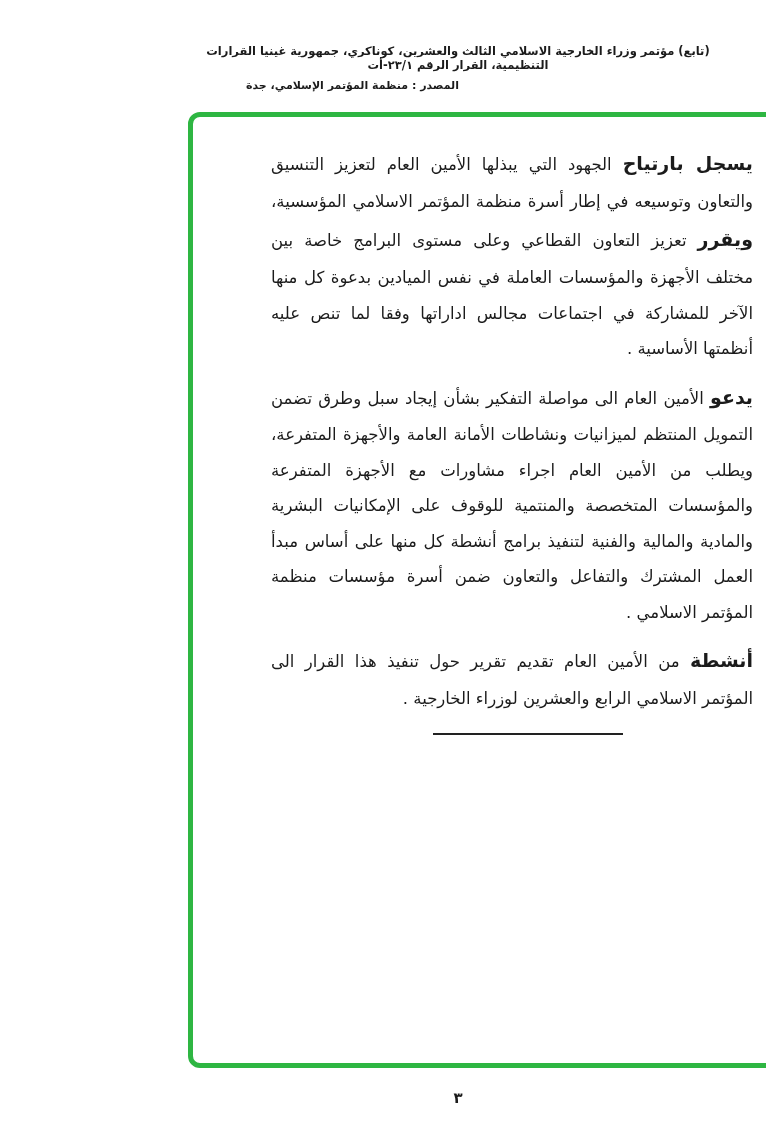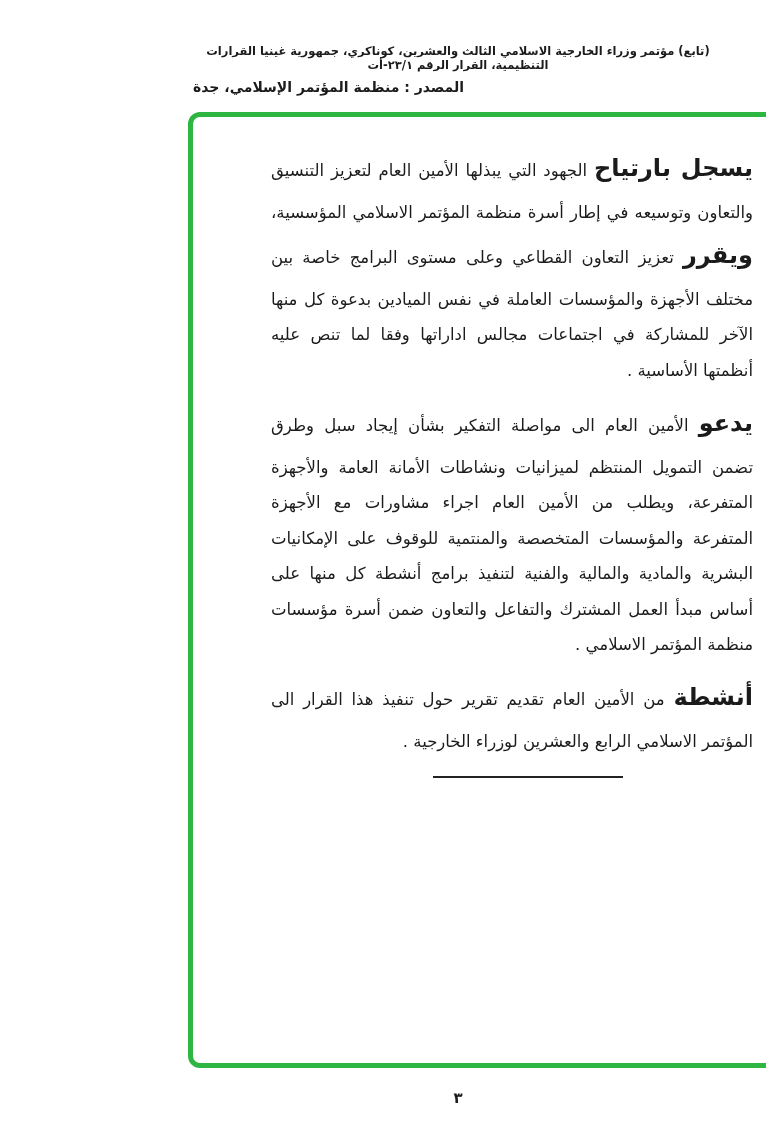--- a/index.html
+++ b/index.html
@@ -19,22 +19,22 @@
   .header-line1 {
     text-align: center;
     font-size: 11.5px;
     font-weight: bold;
     letter-spacing: 0.2px;
     padding: 0 38px;
   }
   .header-line2 {
     direction: rtl;
     text-align: left;
-    margin: 7px 0 0 43px;
-    font-size: 14px;
+    margin: 7px 0 0 96px;
+    font-size: 11px;
     font-weight: bold;
   }
   .frame {
     position: absolute;
     left: 38px;
     top: 112px;
     width: 680px;
     height: 956px;
     border: 5px solid #2eb642;
     border-radius: 12px;
@@ -60,21 +60,21 @@
   }
   .item-text {
     flex: 1 1 auto;
     font-size: 16.5px;
     line-height: 2.15;
     text-align: justify;
     text-justify: inter-word;
   }
   .bold-lead {
     font-weight: bold;
-    font-size: 24px;
+    font-size: 19px;
   }
   .divider {
     width: 190px;
     border: 0;
     border-top: 2px solid #222222;
     margin: 16px auto 0 auto;
   }
   .footer-page-number {
     position: absolute;
     bottom: 20px;

